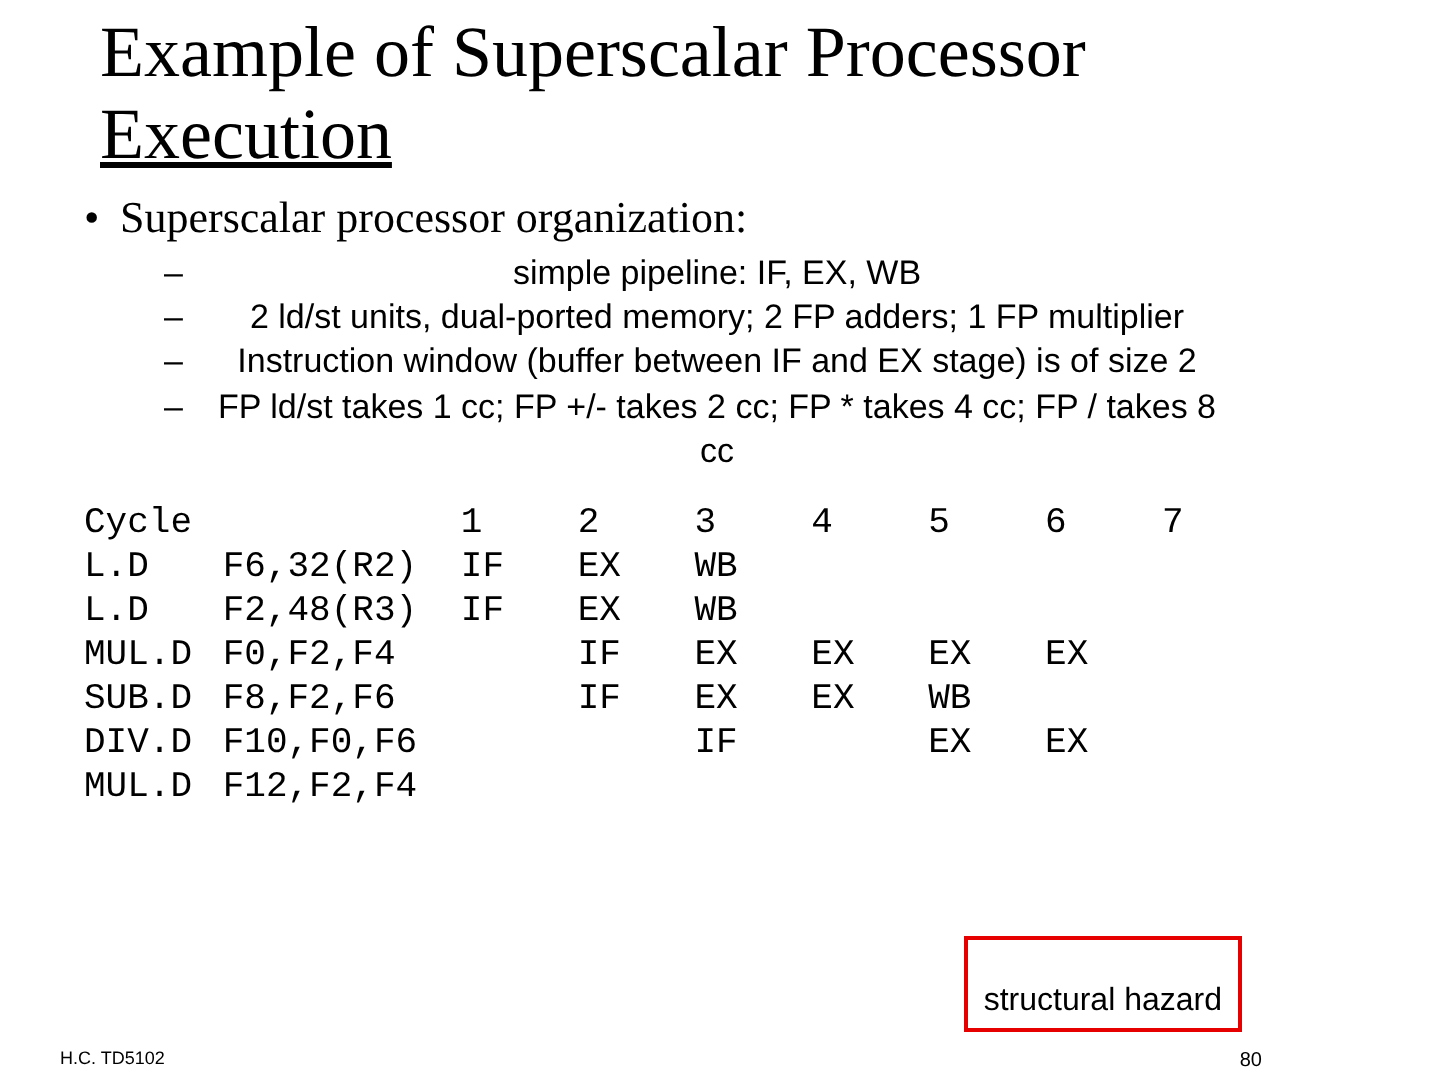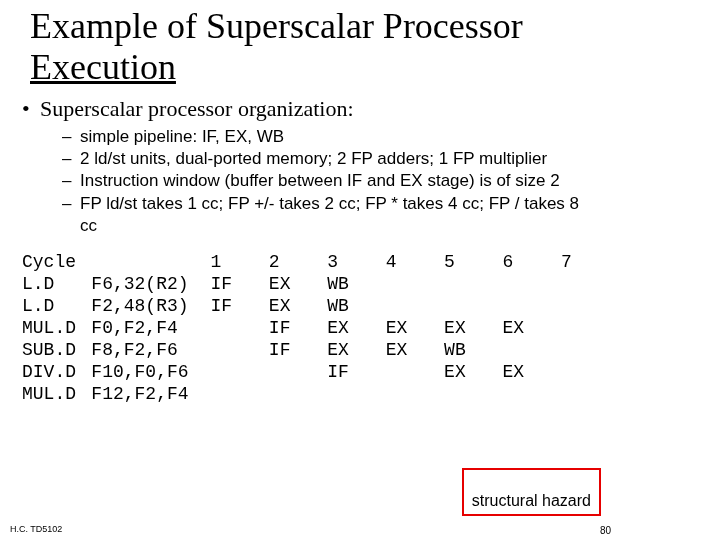--- a/index.html
+++ b/index.html
@@ -11,20 +11,21 @@
     font-family: Arial, Helvetica, sans-serif;
     color: #000000;
     overflow: hidden;
     position: relative;
   }
   .slide {
     width: 619px;
     height: 540px;
     position: relative;
     box-sizing: border-box;
+    margin-left: 20px;
   }
   .title {
     font-family: "Times New Roman", Times, serif;
     font-size: 36px;
     line-height: 1.15;
     padding: 6px 0 0 30px;
     color: #000;
   }
   .title .underline {
     text-decoration: underline;
@@ -47,20 +48,21 @@
   ul.l1 > li::before {
     content: "•";
     position: absolute;
     left: 0;
     top: 0;
   }
   ul.l2 {
     list-style: none;
     margin: 4px 0 0 0;
     padding: 0 0 0 22px;
+    text-align: center;
   }
   ul.l2 > li {
     font-family: Arial, Helvetica, sans-serif;
     font-size: 17px;
     line-height: 1.3;
     position: relative;
     padding-left: 18px;
   }
   ul.l2 > li::before {
     content: "–";

